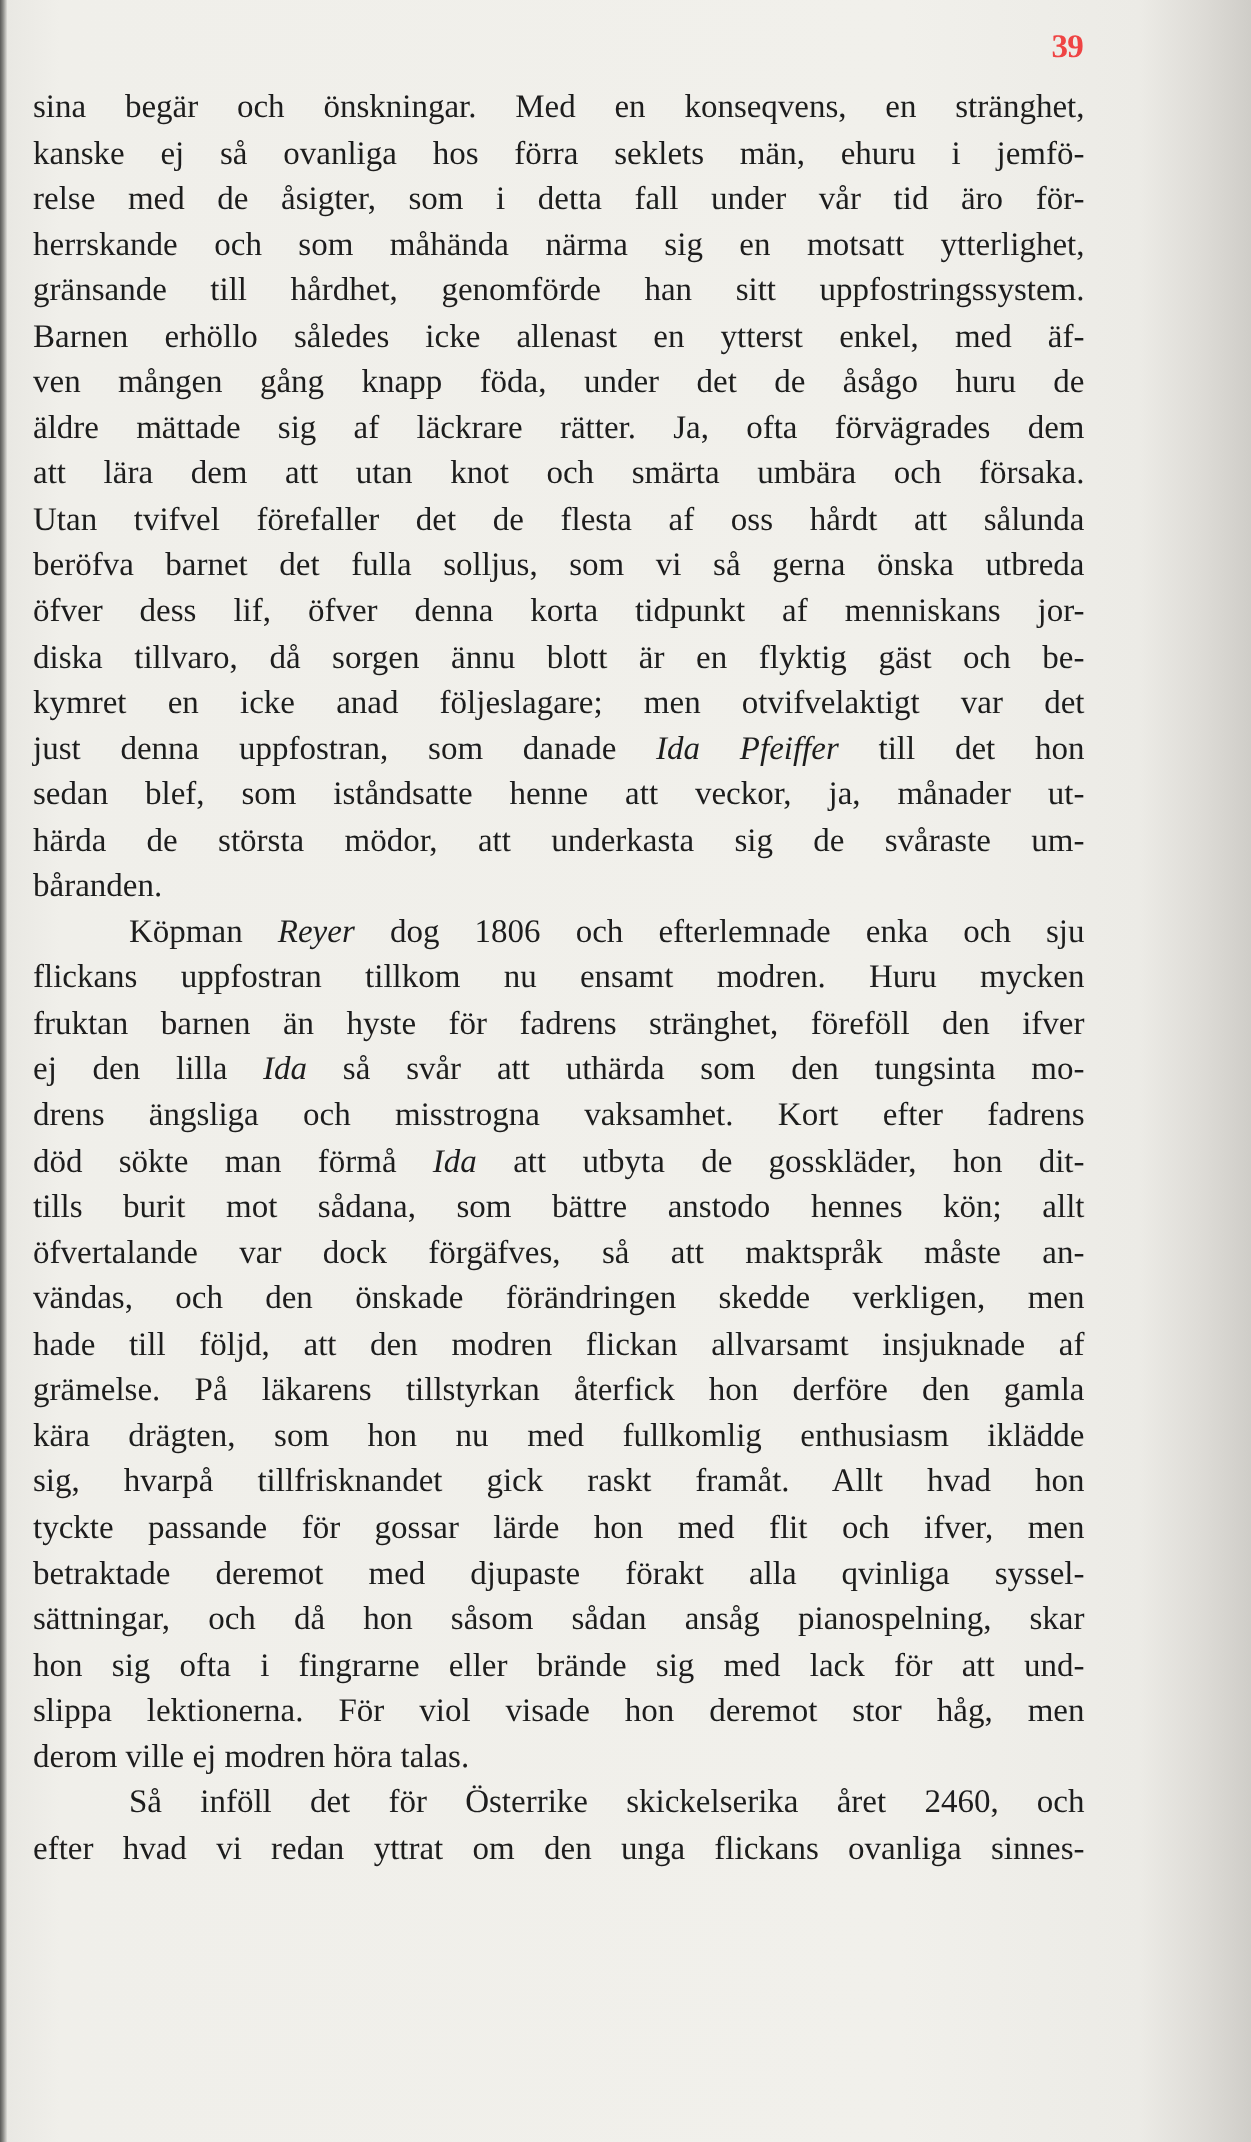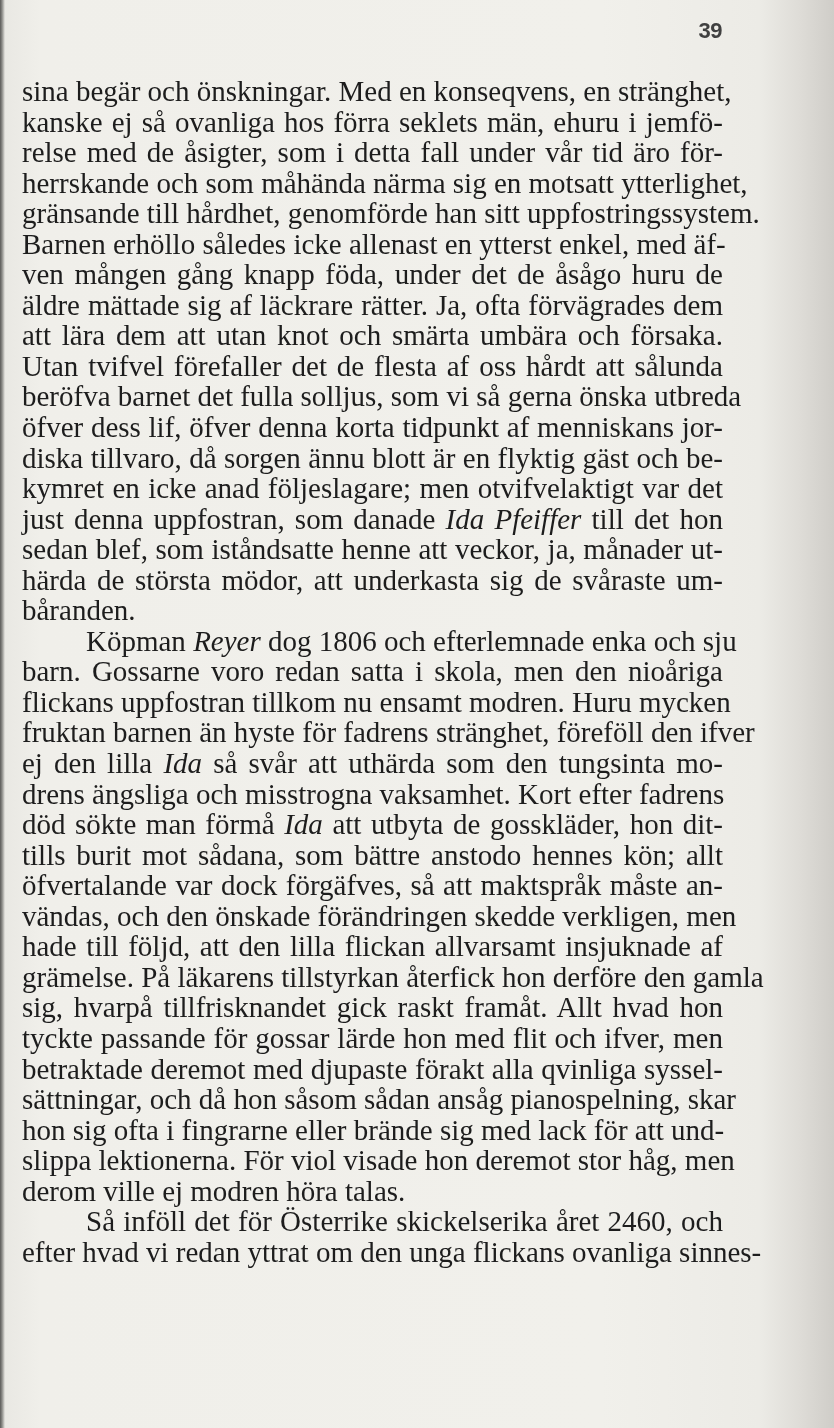--- a/index.html
+++ b/index.html
@@ -20,33 +20,33 @@
       top: 0;
       width: 834px;
       height: 1428px;
     }
     .page-number {
       position: absolute;
       top: 18px;
       left: 690px;
       width: 32px;
       text-align: right;
-      font-family: Liberation Sans, sans-serif;
+      font-family: Liberation Serif, serif;
       font-weight: bold;
       font-size: 22px;
-      color: #404040;
+      color: #ef4444;
       letter-spacing: -0.5px;
     }
     .text-block {
       position: absolute;
       left: 22px;
-      top: 76px;
+      top: 56px;
       width: 701px;
       font-family: "Liberation Serif", serif;
-      font-size: 29px;
+      font-size: 22px;
       line-height: 30.55px;
       color: #1d1d1d;
     }
     .line {
       display: block;
       white-space: nowrap;
       text-align: justify;
       text-align-last: justify;
       height: 30.55px;
     }
@@ -81,31 +81,31 @@
       <span class="line"><span>Utan tvifvel förefaller det de flesta af oss hårdt att sålunda</span></span>
       <span class="line"><span>beröfva barnet det fulla solljus, som vi så gerna önska utbreda</span></span>
       <span class="line"><span>öfver dess lif, öfver denna korta tidpunkt af menniskans jor-</span></span>
       <span class="line"><span>diska tillvaro, då sorgen ännu blott är en flyktig gäst och be-</span></span>
       <span class="line"><span>kymret en icke anad följeslagare; men otvifvelaktigt var det</span></span>
       <span class="line"><span>just denna uppfostran, som danade </span><em>Ida Pfeiffer</em><span> till det hon</span></span>
       <span class="line"><span>sedan blef, som iståndsatte henne att veckor, ja, månader ut-</span></span>
       <span class="line"><span>härda de största mödor, att underkasta sig de svåraste um-</span></span>
       <span class="line last"><span>båranden.</span></span>
       <span class="line indent"><span>Köpman </span><em>Reyer</em><span> dog </span><span class="bold-num">1806</span><span> och efterlemnade enka och sju</span></span>
-      <span class="line"><span>barn. Gossarne voro redan satta i skola, men den nioåriga</span></span>
       <span class="line"><span>flickans uppfostran tillkom nu ensamt modren. Huru mycken</span></span>
       <span class="line"><span>fruktan barnen än hyste för fadrens stränghet, föreföll den ifver</span></span>
       <span class="line"><span>ej den lilla </span><em>Ida</em><span> så svår att uthärda som den tungsinta mo-</span></span>
       <span class="line"><span>drens ängsliga och misstrogna vaksamhet. Kort efter fadrens</span></span>
       <span class="line"><span>död sökte man förmå </span><em>Ida</em><span> att utbyta de gosskläder, hon dit-</span></span>
       <span class="line"><span>tills burit mot sådana, som bättre anstodo hennes kön; allt</span></span>
       <span class="line"><span>öfvertalande var dock förgäfves, så att maktspråk måste an-</span></span>
       <span class="line"><span>vändas, och den önskade förändringen skedde verkligen, men</span></span>
-      <span class="line"><span>hade till följd, att den lilla flickan allvarsamt insjuknade af</span></span>
+      <span class="line"><span>hade till följd, att den modren flickan allvarsamt insjuknade af</span></span>
       <span class="line"><span>grämelse. På läkarens tillstyrkan återfick hon derföre den gamla</span></span>
+      <span class="line"><span>kära drägten, som hon nu med fullkomlig enthusiasm iklädde</span></span>
       <span class="line"><span>sig, hvarpå tillfrisknandet gick raskt framåt. Allt hvad hon</span></span>
       <span class="line"><span>tyckte passande för gossar lärde hon med flit och ifver, men</span></span>
       <span class="line"><span>betraktade deremot med djupaste förakt alla qvinliga syssel-</span></span>
       <span class="line"><span>sättningar, och då hon såsom sådan ansåg pianospelning, skar</span></span>
       <span class="line"><span>hon sig ofta i fingrarne eller brände sig med lack för att und-</span></span>
       <span class="line"><span>slippa lektionerna. För viol visade hon deremot stor håg, men</span></span>
       <span class="line last"><span>derom ville ej modren höra talas.</span></span>
       <span class="line indent"><span>Så inföll det för Österrike skickelserika året </span><span class="bold-num">2460</span><span>, och</span></span>
       <span class="line"><span>efter hvad vi redan yttrat om den unga flickans ovanliga sinnes-</span></span>
     </div>

